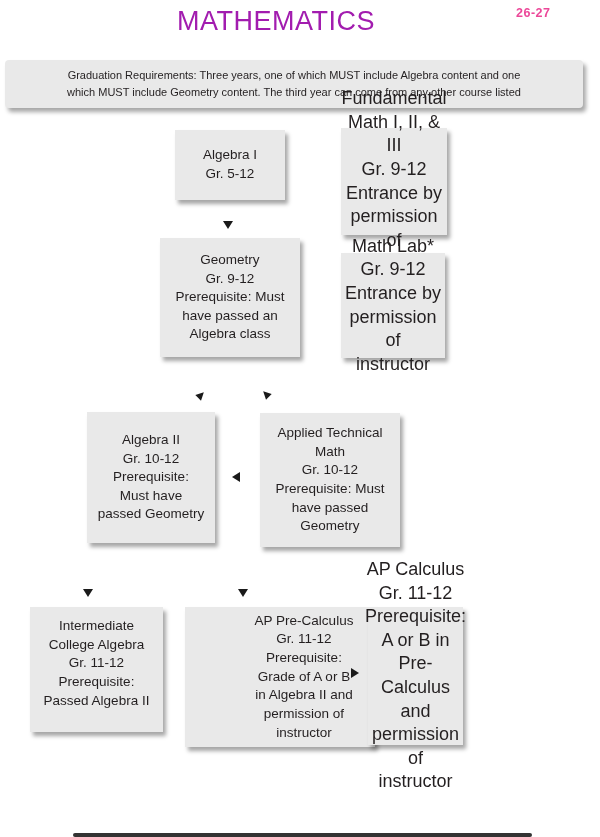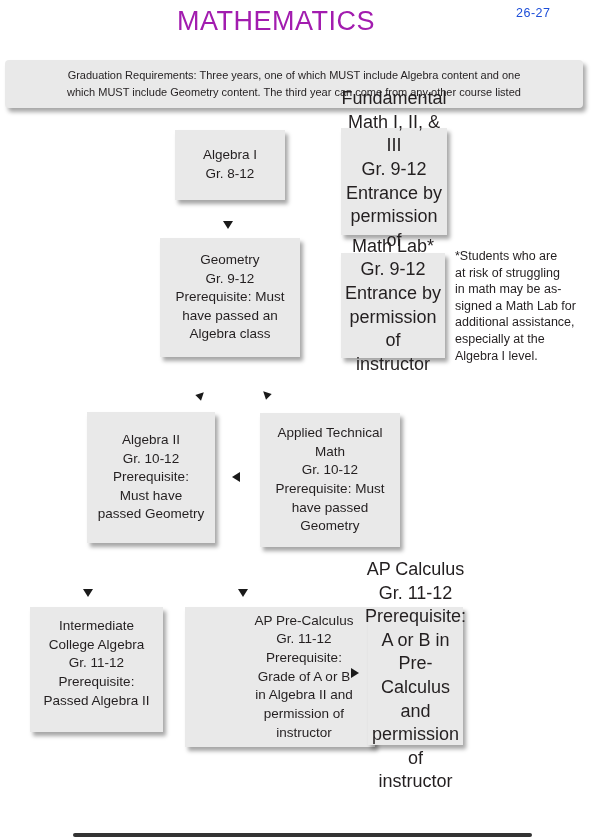--- a/index.html
+++ b/index.html
@@ -10,21 +10,22 @@
     background: #ffffff;
     font-family: "Liberation Sans", sans-serif;
     color: #231f20;
     overflow: hidden;
   }
   .page-code {
     position: absolute;
     top: 6px; left: 516px; width: 60px;
     font-size: 12.5px;
     letter-spacing: 0.5px;
-    color: #1d4ed8;
+    color: #ec4899;
+    font-weight: bold;
   }
   .title {
     position: absolute;
     top: 6px; left: 96px; width: 360px;
     margin: 0;
     text-align: center;
     font-size: 27px;
     font-weight: 400;
     letter-spacing: 0.5px;
     color: #a21caf;
@@ -121,21 +122,21 @@
   <div class="page-code">26-27</div>
   <h1 class="title">MATHEMATICS</h1>
 
   <div class="banner">
     <div class="banner-text">Graduation Requirements: Three years, one of which MUST include Algebra content and one
 which MUST include Geometry content. The third year can come from any other course listed</div>
   </div>
 
   <div class="box b1">
     <div class="box-text">Algebra I
-Gr. 8-12</div>
+Gr. 5-12</div>
   </div>
 
   <div class="box b2 tight">
     <div class="box-text">Fundamental
 Math I, II, &amp; III
 Gr. 9-12
 Entrance by
 permission of
 instructor</div>
   </div>
@@ -149,27 +150,20 @@
   </div>
 
   <div class="box b4 tight">
     <div class="box-text">Math Lab*
 Gr. 9-12
 Entrance by
 permission of
 instructor</div>
   </div>
 
-  <div class="note">*Students who are
-at risk of struggling
-in math may be as-
-signed a Math Lab for
-additional assistance,
-especially at the
-Algebra I level.</div>
 
   <div class="box b5">
     <div class="box-text">Algebra II
 Gr. 10-12
 Prerequisite:
 Must have
 passed Geometry</div>
   </div>
 
   <div class="box b6">

